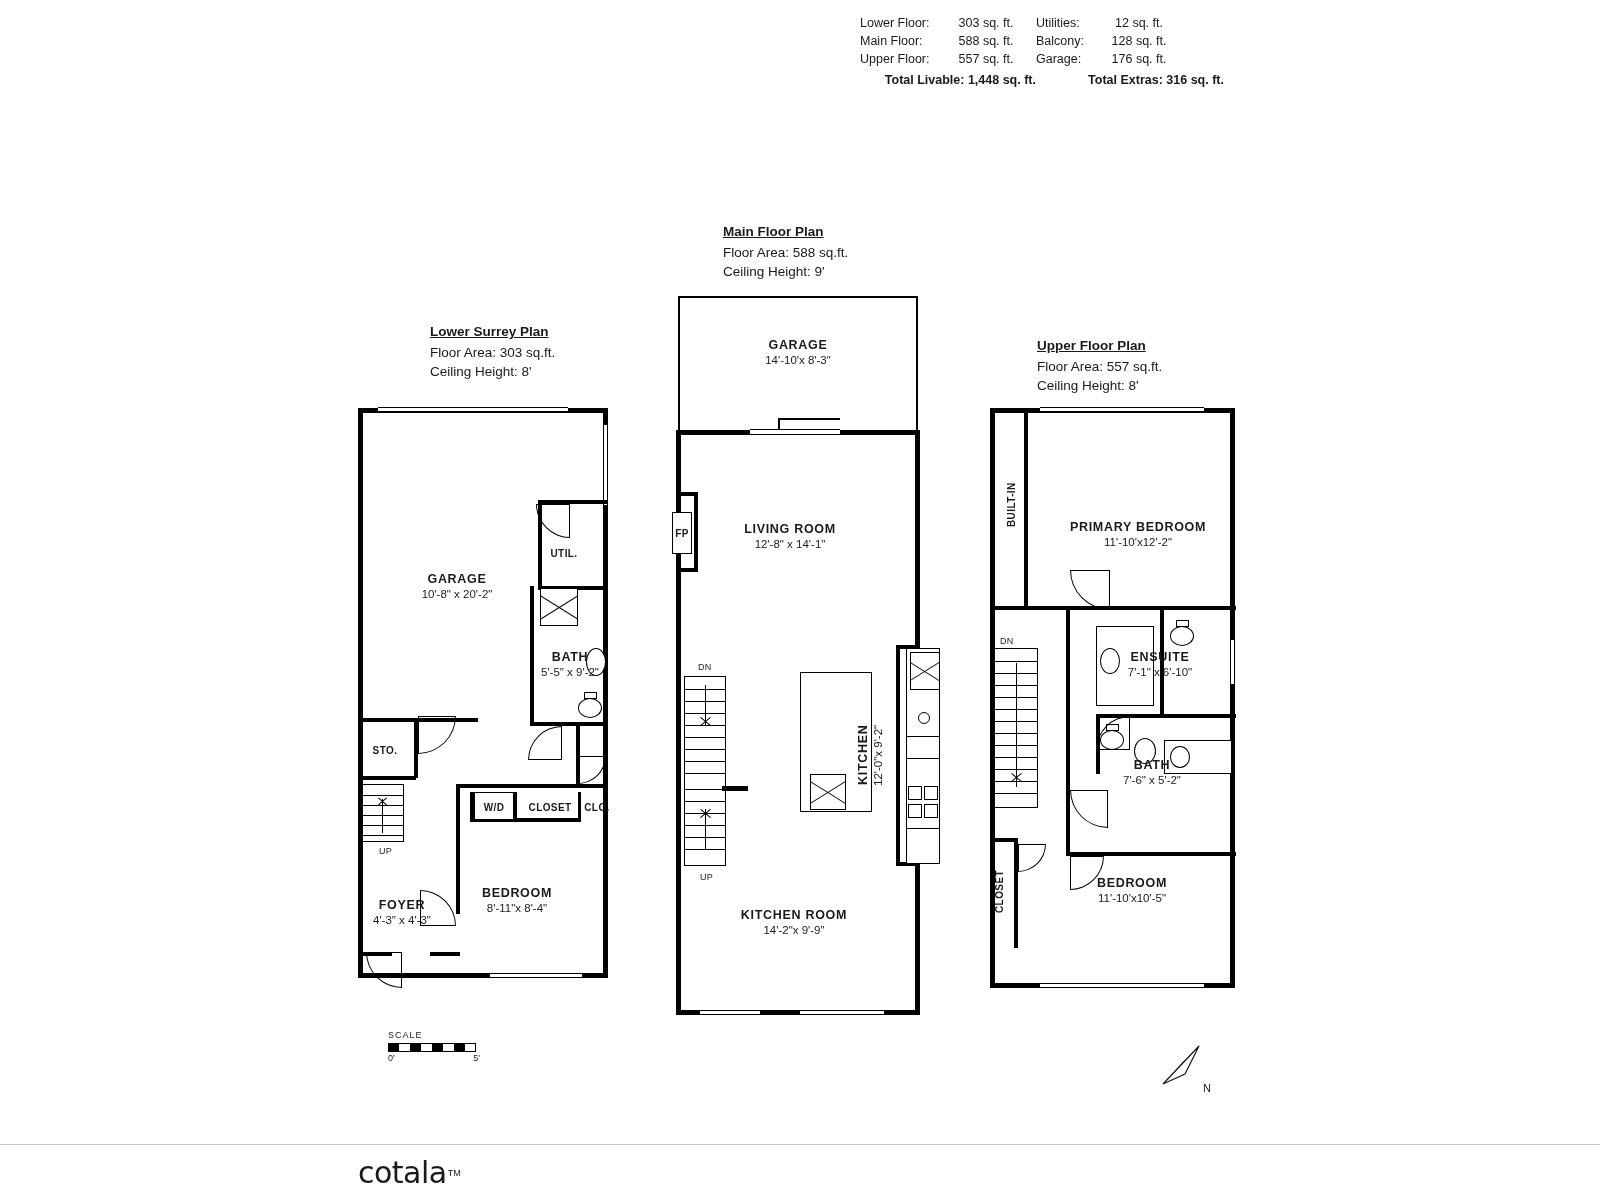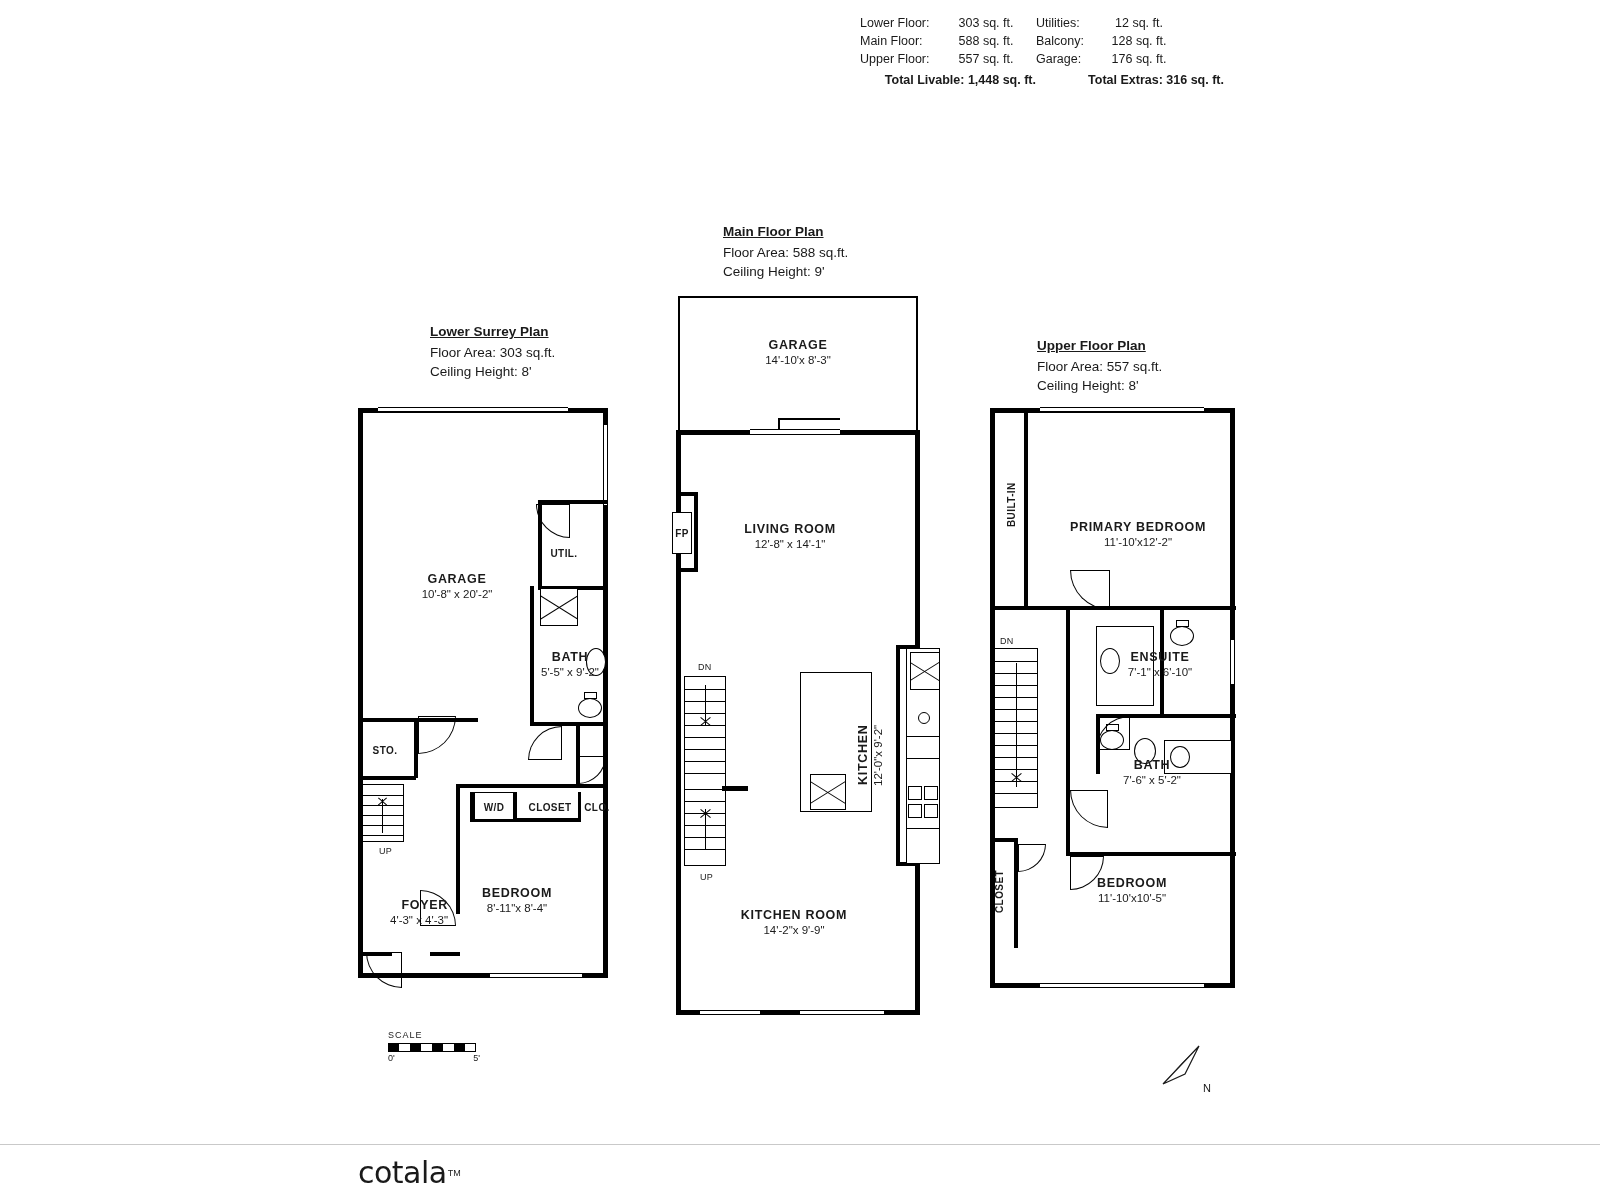--- a/index.html
+++ b/index.html
@@ -282,21 +282,21 @@
     <span class="d">5'-5" x 9'-2"</span>
   </div>
   <div class="small-label" style="left:358px; top:745px; width:54px;">STO.</div>
   <div class="small-label" style="left:476px; top:802px; width:36px;">W/D</div>
   <div class="small-label" style="left:520px; top:802px; width:60px;">CLOSET</div>
   <div class="small-label" style="left:582px; top:802px; width:30px;">CLO.</div>
   <div class="room-label" style="left:458px; top:886px; width:118px;">
     <span class="n">BEDROOM</span>
     <span class="d">8'-11"x 8'-4"</span>
   </div>
-  <div class="room-label" style="left:356px; top:898px; width:92px;text-align:right;">
+  <div class="room-label" style="left:356px; top:898px; width:92px;">
     <span class="n">FOYER</span>
     <span class="d">4'-3" x 4'-3"</span>
   </div>
 </div>
 
 <div>
 
   <div style="position:absolute; left:678px; top:296px; width:240px; height:140px; border:2px solid #000; background:#fff;"></div>
 
   <div class="shell" style="left:676px; top:430px; width:244px; height:585px;"></div>

